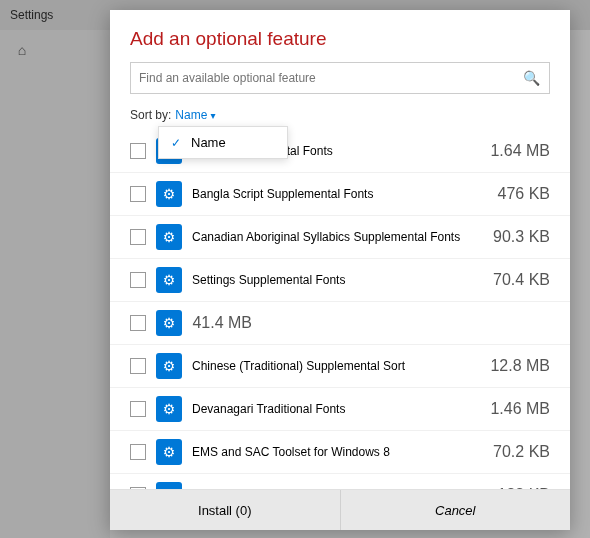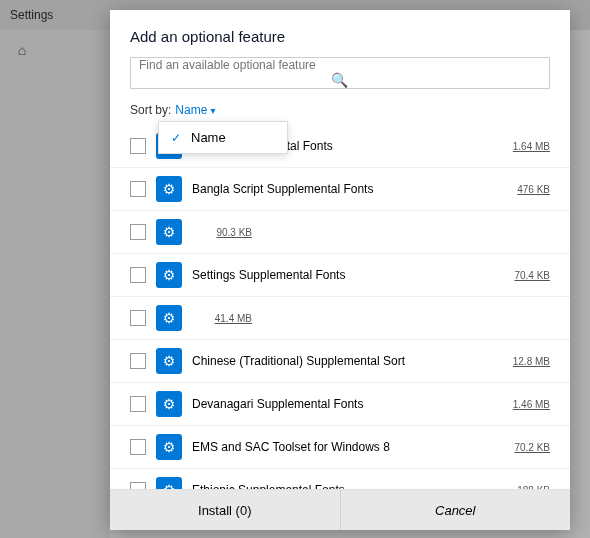--- a/index.html
+++ b/index.html
@@ -193,34 +193,33 @@
       width: 460px;
       height: 520px;
       background: #fff;
       z-index: 20;
       box-shadow: 0 4px 20px rgba(0,0,0,0.3);
       display: flex;
       flex-direction: column;
     }
 
     .modal-title {
-      font-size: 15px;
+      font-size: 19px;
       font-weight: 300;
       padding: 18px 20px 12px;
-      color: #0f172a;
+      color: #b91c1c;
     }
 
     .modal-search-bar {
       margin: 0 20px 10px;
       border: 1px solid #ccc;
       height: 32px;
       display: flex;
       align-items: center;
       padding: 0 8px;
-      flex-direction: column;
     }
 
     .modal-search-bar input {
       border: none;
       outline: none;
       width: 100%;
       font-size: 12px;
       color: #999;
       background: transparent;
     }
@@ -310,25 +309,24 @@
       flex-shrink: 0;
     }
 
     .feature-row-name {
       flex: 1;
       font-size: 12px;
       color: #000;
     }
 
     .feature-row-size {
-      font-size: 10px;
+      font-size: 16px;
       color: #555;
       min-width: 60px;
       text-align: right;
-      text-decoration: underline;
     }
 
     .modal-footer {
       display: flex;
       border-top: 1px solid #e0e0e0;
     }
 
     .modal-footer-btn {
       flex: 1;
       height: 40px;
@@ -494,20 +492,21 @@
       </div>
       <span class="feature-row-name">Bangla Script Supplemental Fonts</span>
       <span class="feature-row-size">476 KB</span>
     </div>
 
     <div class="feature-row">
       <div class="feature-checkbox"></div>
       <div class="feature-row-icon">
         <span class="gear-icon-white">⚙</span>
       </div>
+      <span class="feature-row-name">Canadian Aboriginal Syllabics Supplemental Fonts</span>
       <span class="feature-row-size">90.3 KB</span>
     </div>
 
     <div class="feature-row">
       <div class="feature-checkbox"></div>
       <div class="feature-row-icon">
         <span class="gear-icon-white">⚙</span>
       </div>
       <span class="feature-row-name">Settings Supplemental Fonts</span>
       <span class="feature-row-size">70.4 KB</span>
@@ -528,21 +527,21 @@
       </div>
       <span class="feature-row-name">Chinese (Traditional) Supplemental Sort</span>
       <span class="feature-row-size">12.8 MB</span>
     </div>
 
     <div class="feature-row">
       <div class="feature-checkbox"></div>
       <div class="feature-row-icon">
         <span class="gear-icon-white">⚙</span>
       </div>
-      <span class="feature-row-name">Devanagari Supplemental Fonts</span>
+      <span class="feature-row-name">Devanagari Traditional Fonts</span>
       <span class="feature-row-size">1.46 MB</span>
     </div>
 
     <div class="feature-row">
       <div class="feature-checkbox"></div>
       <div class="feature-row-icon">
         <span class="gear-icon-white">⚙</span>
       </div>
       <span class="feature-row-name">EMS and SAC Toolset for Windows 8</span>
       <span class="feature-row-size">70.2 KB</span>

